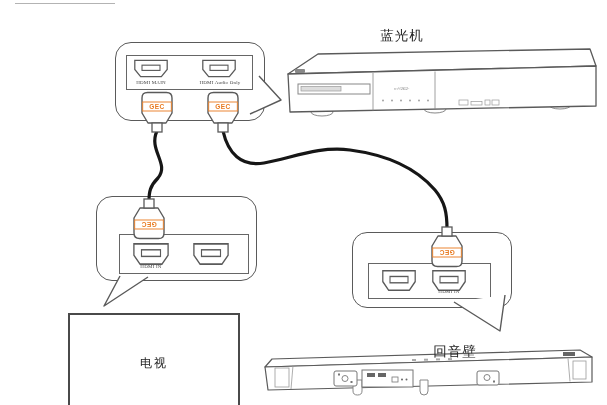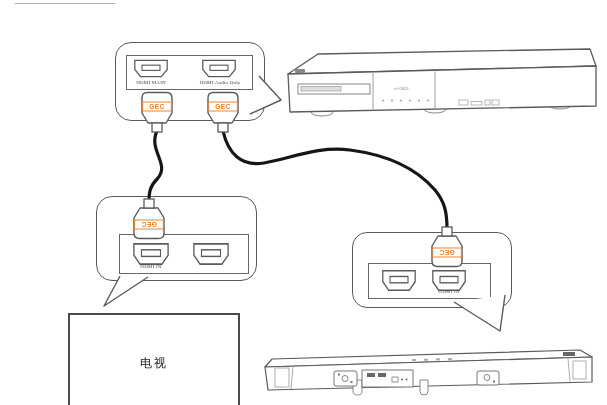--- a/index.html
+++ b/index.html
@@ -44,20 +44,21 @@
         <circle cx="136" cy="56.5" r="0.9"></circle>
         <circle cx="145" cy="56.5" r="0.9"></circle>
     </g>
     <g fill="none" stroke="#999" stroke-width="0.7">
       <rect x="176" y="56" width="9" height="5"></rect>
         <rect x="188" y="57.5" width="11" height="3.5"></rect>
       <rect x="202" y="56" width="5" height="5"></rect>
         <rect x="209" y="56" width="7" height="5"></rect>
     </g>
   </svg>
+  <div class="devlabel" style="left:360px;top:27px;width:84px;">蓝光机</div>
 
   <div class="tv">
     <div class="tvlabel">电视</div>
   </div>
 
   <svg class="abs" style="left:253px;top:344px;" width="350" height="58" viewBox="0 0 350 58">
     <path d="M19,15 L327,6 L339,13 L12,23 Z" fill="#fff" stroke="#5a5a5a" stroke-width="1.2" stroke-linejoin="round"></path>
     <path d="M12,23 L339,13 L339,38 L15,46 Z" fill="#fff" stroke="#5a5a5a" stroke-width="1.2" stroke-linejoin="round"></path>
     <rect x="22" y="24" width="14" height="19" fill="none" stroke="#999" stroke-width="0.8"></rect>
     <line x1="40" y1="21.5" x2="38" y2="45" stroke="#999" stroke-width="0.8"></line>
@@ -79,20 +80,21 @@
     <rect x="109" y="26" width="51" height="17" fill="#fff" stroke="#777" stroke-width="1"></rect>
     <rect x="114" y="29" width="8" height="4" fill="#666"></rect>
     <rect x="125" y="29" width="8" height="4" fill="#666"></rect>
     <rect x="139" y="33" width="6" height="5" fill="none" stroke="#777" stroke-width="0.8"></rect>
     <circle cx="149" cy="35.5" r="1" fill="#666"></circle>
     <circle cx="153.5" cy="35.5" r="1" fill="#666"></circle>
     <rect x="224" y="27" width="22" height="14" rx="2" fill="#fff" stroke="#777" stroke-width="1"></rect>
     <circle cx="234" cy="33.5" r="3" fill="none" stroke="#777" stroke-width="0.9"></circle>
     <rect x="240" y="36.5" width="2" height="2" fill="#777"></rect>
   </svg>
+  <div class="devlabel" style="left:413px;top:343px;width:84px;">回音壁</div>
 
   <div class="bubble" style="left:115px;top:42px;width:148px;height:77px;">
     <div class="panel" style="left:10px;top:12px;width:125px;height:33px;">
       <svg class="abs" style="left:6px;top:3px;" width="36" height="19" viewBox="0 0 40 20" preserveAspectRatio="none">
           <use href="#sym-port"></use>
         </svg>
       <svg class="abs" style="left:74px;top:3px;" width="36" height="19" viewBox="0 0 40 20" preserveAspectRatio="none">
           <use href="#sym-port"></use>
         </svg>
       <div class="portlabel" style="left:-6px;top:24px;width:60px;">HDMI MAIN</div>

